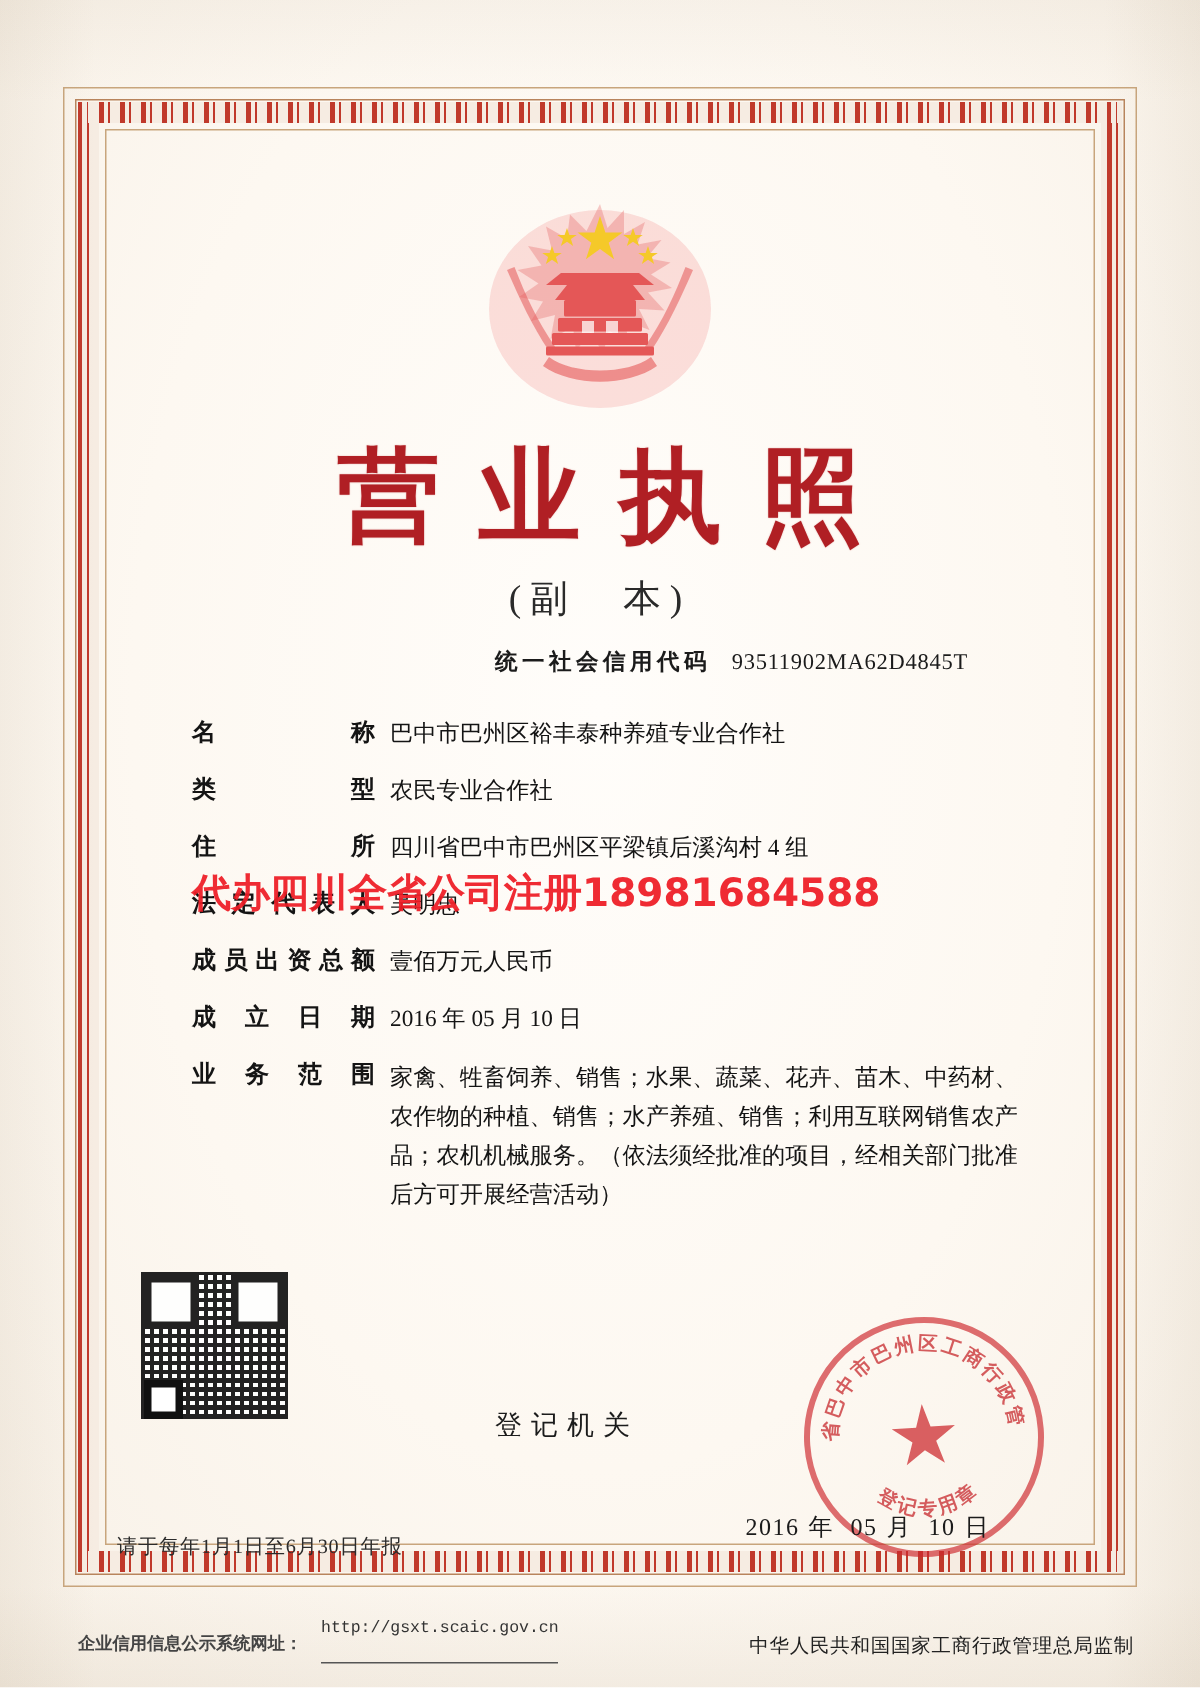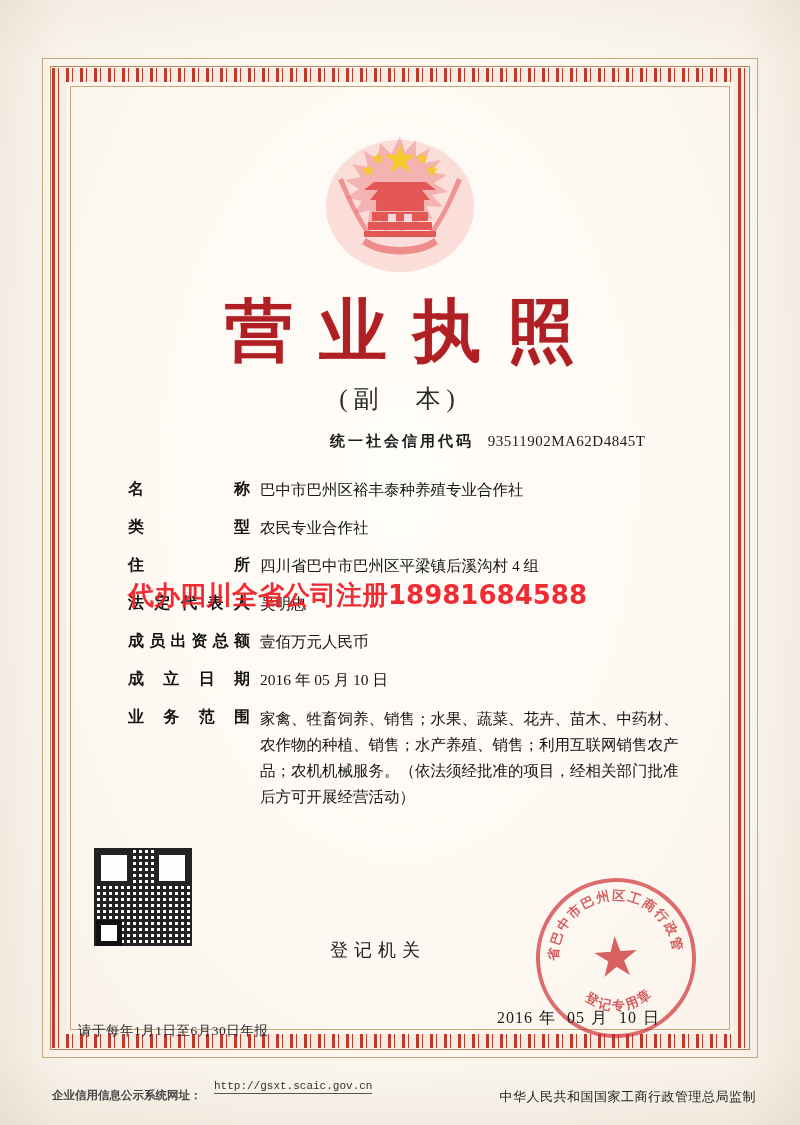--- a/index.html
+++ b/index.html
@@ -220,21 +220,21 @@
     color: #444;
     font-weight: bold;
   }
   .footer-url {
     position: absolute;
     left: 214px; top: 1080px;
     font-family: "Liberation Mono", "DejaVu Sans Mono", monospace;
     font-size: 11px;
     color: #333;
     border-bottom: 1px solid #555;
-    padding-bottom: 1px;
+    padding-bottom: 16px;
   }
   .footer-right {
     position: absolute;
     right: 44px; top: 1088px;
     font-size: 13px;
     color: #222;
     letter-spacing: .5px;
   }
 
   

